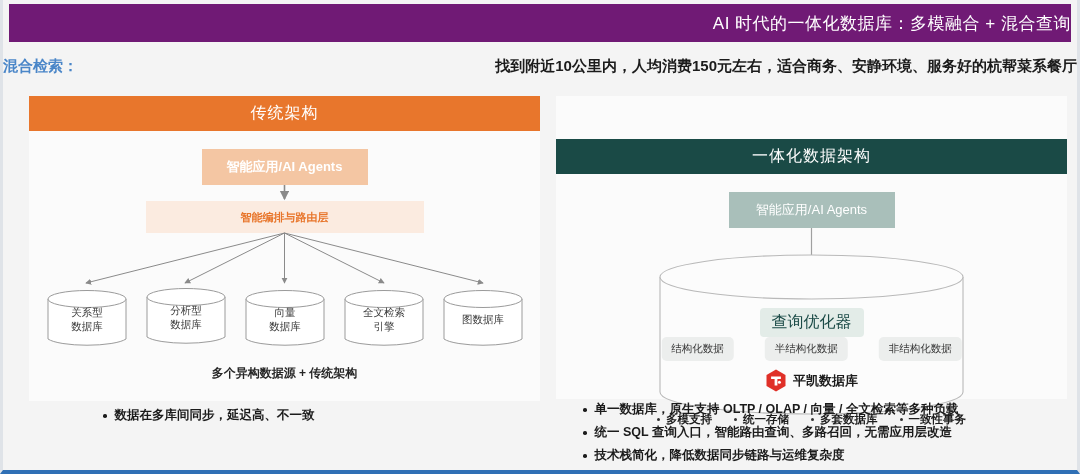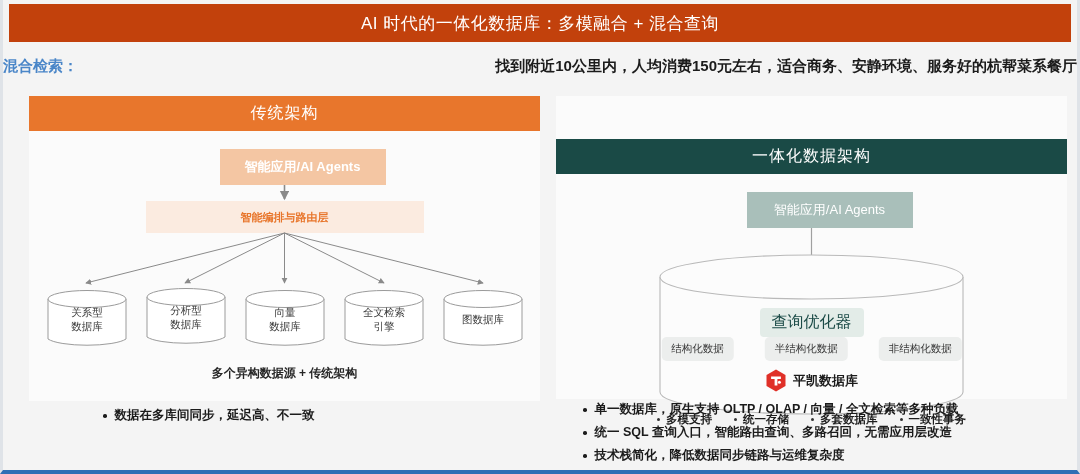--- a/index.html
+++ b/index.html
@@ -15,22 +15,22 @@
     background:#f4f4f4;
     border-left:3px solid #dfe3e8;
     border-right:3px solid #dfe3e8;
     border-bottom:4px solid #2f6fb5;
     box-sizing:border-box;
   }
 
   
   .titlebar{
     position:absolute;left:6px;right:6px;top:4px;height:38px;
-    background:#c2410c;
-    display:flex;align-items:center;justify-content:center;
+    background:#701a75;
+    display:flex;align-items:center;justify-content:flex-end;
   }
   .titlebar .t{
     color:#ffffff;font-size:17px;letter-spacing:.5px;font-weight:400;
   }
 
   
   .subtitle{
     position:absolute;left:0;right:0;top:48px;height:36px;
     display:flex;align-items:center;justify-content:space-between;
     font-size:15px;color:#222;
@@ -51,21 +51,21 @@
     color:#fff;font-size:16px;letter-spacing:1px;
   }
   .panel.left .panel-head{background:#e8762c;}
   .panel.right .panel-head{background:#1a4a46;margin-top:43px;}
   .panel-body{position:relative;height:calc(100% - 35px);}
 
   
   .appbox{
     position:absolute;
     display:flex;align-items:center;justify-content:center;
-    font-size:13px;font-weight:700;color:#ffffff;margin-left:18px;
+    font-size:13px;font-weight:700;color:#ffffff;
   }
   .appbox.l{left:50%;transform:translateX(-50%);top:18px;width:166px;height:36px;background:#f4c6a3;}
   .appbox.r{left:50%;transform:translateX(-50%);top:18px;width:166px;height:36px;background:#a9bfba;font-weight:400;color:#fff;}
 
   .routebox{
     position:absolute;left:50%;transform:translateX(-50%);
     top:70px;width:278px;height:32px;background:#fbebe0;
     display:flex;align-items:center;justify-content:center;
     color:#e8762c;font-size:11px;font-weight:700;
   }

